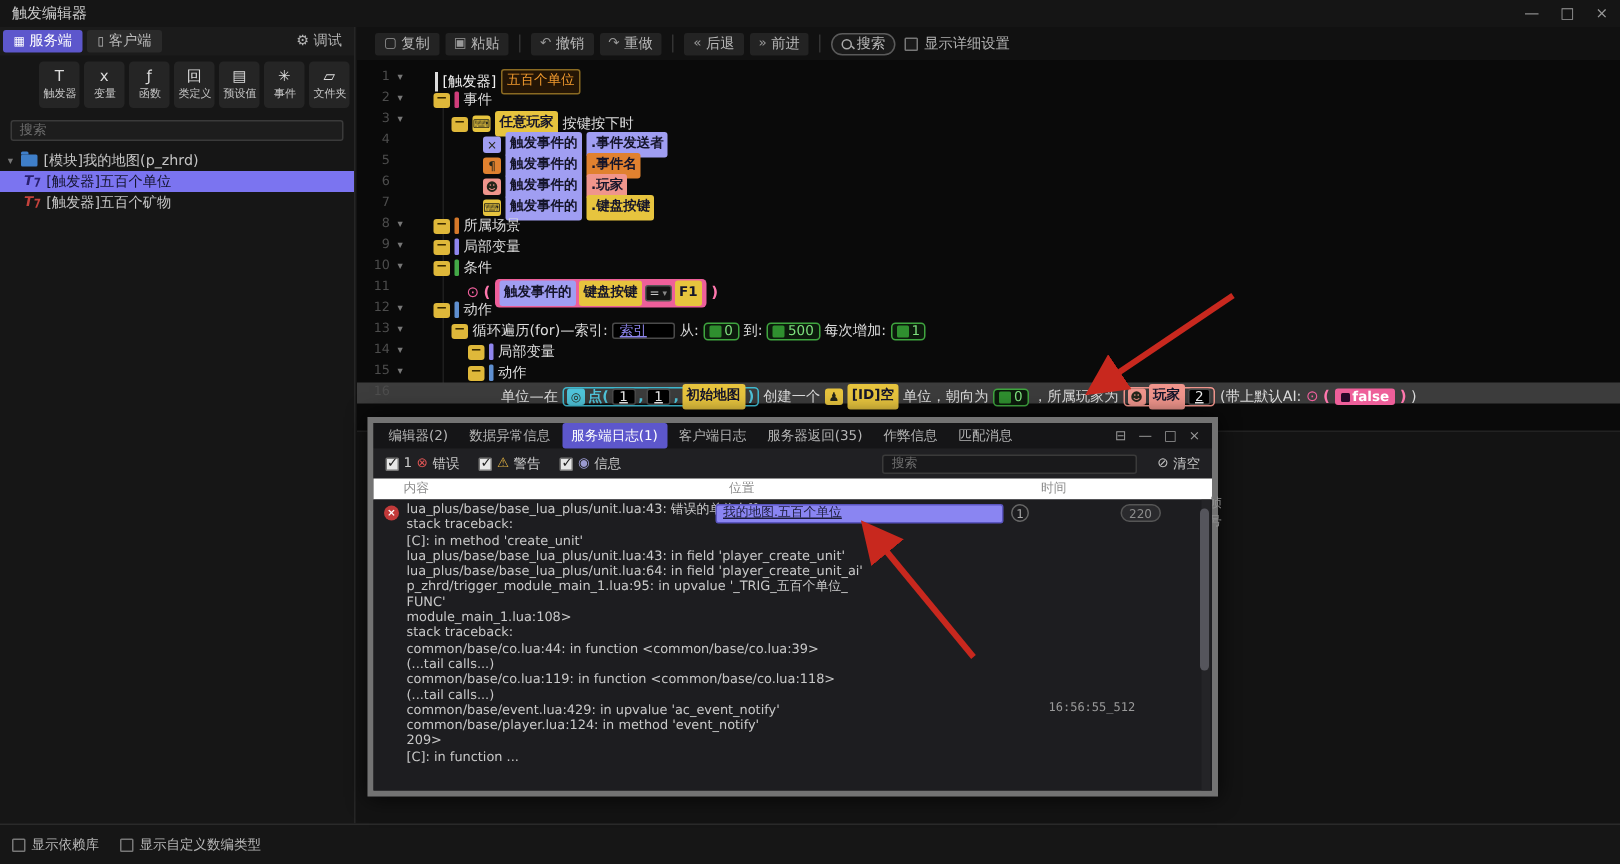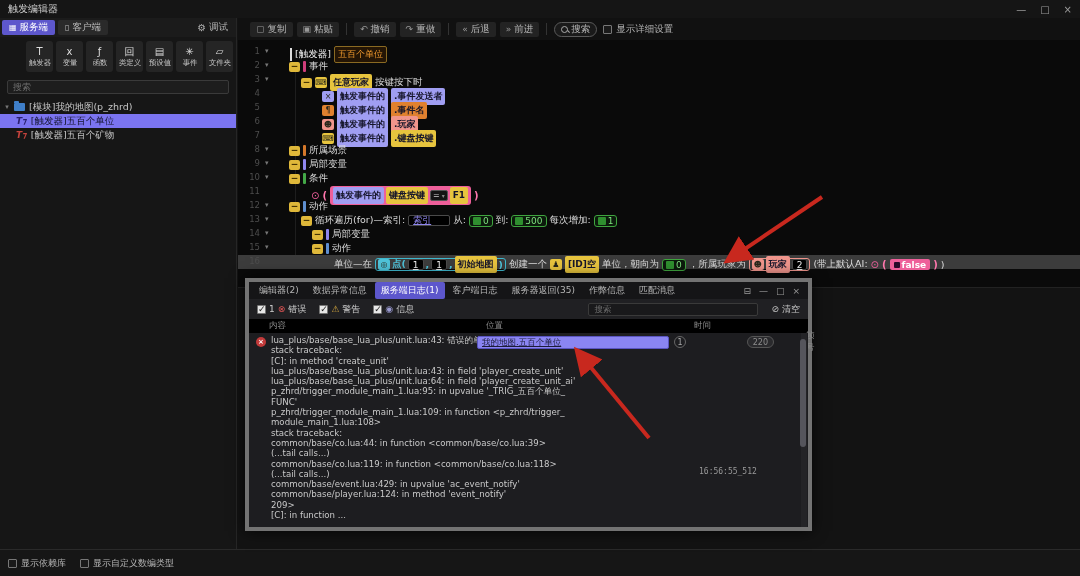--- a/index.html
+++ b/index.html
@@ -105,21 +105,21 @@
   .lp-winicons span{cursor:pointer;}
   .lp-filters{height:20px;background:#202023;display:flex;align-items:center;padding:0 8px;gap:5px;font-size:9px;color:#ccc;}
   .lp-filter{display:flex;align-items:center;gap:3px;margin-right:8px;cursor:pointer;}
   .fic-error{color:#e05555;font-size:9px;}
   .fic-warn{color:#e0b040;font-size:9px;}
   .fic-info{color:#9a9ad0;font-size:9px;}
   .lp-search{margin-left:auto;width:170px;height:13px;background:#19191b;border:1px solid #3a3a3a;border-radius:2px;display:flex;align-items:center;padding:0 5px;}
   .lp-search input{background:transparent;border:none;outline:none;color:#aaa;font-size:8.5px;width:100%;padding:0;}
   .lp-search input::placeholder{color:#6e6e6e;}
   .lp-clear{display:flex;align-items:center;gap:3px;margin-left:8px;font-size:9px;color:#c5c5c5;cursor:pointer;}
-  .lp-header{height:14px;background:#000000;display:flex;align-items:center;font-size:8.5px;color:#8d8d8d;position:relative;}
+  .lp-header{height:14px;background:#ffffff;display:flex;align-items:center;font-size:8.5px;color:#8d8d8d;position:relative;}
   .lp-header span{position:absolute;}
   .lp-body{position:absolute;top:51px;left:0;right:0;bottom:0;background:#1d1d20;overflow:hidden;}
   .err-ic{position:absolute;left:7px;top:4px;width:10px;height:10px;border-radius:50%;background:#c23a3a;color:#fff;font-size:7px;line-height:10px;text-align:center;font-weight:bold;}
   .log-lines{position:absolute;left:22px;top:2px;width:430px;font-family:"DejaVu Sans Mono",monospace;font-size:8.6px;line-height:10.3px;color:#c9c9c9;}
   .loc-badge{position:absolute;left:228px;top:3px;width:192px;height:13px;background:#8a85f2;border:1px solid #5a55c0;border-radius:2px;color:#1c1c3a;font-size:8.5px;line-height:11px;padding:0 4px;text-decoration:underline;cursor:pointer;white-space:nowrap;overflow:hidden;}
   .loc-count{position:absolute;left:425px;top:3px;width:12px;height:12px;border:1px solid #666;border-radius:50%;color:#aaa;font-size:8px;line-height:11px;text-align:center;}
   .frame-pill{position:absolute;right:34px;top:3px;height:12px;padding:0 5px;border:1px solid #555;border-radius:7px;background:#2a2a2d;color:#8d8d8d;font-size:8px;line-height:11px;}
   .log-time{position:absolute;left:450px;top:134px;font-size:8px;color:#9a9a9a;font-family:"DejaVu Sans Mono",monospace;}
   .lp-scroll{position:absolute;right:1px;top:0;bottom:0;width:6px;background:#242427;}
   .lp-thumb{position:absolute;right:1px;top:6px;width:6px;height:108px;background:#55555c;border-radius:3px;cursor:grab;}
@@ -498,21 +498,20 @@
     <div class="lp-body">
       <div class="err-ic">×</div>
       <div class="log-lines" id="log-lines">
           <div>lua_plus/base/base_lua_plus/unit.lua:43: 错误的单位名[].</div>
           <div>stack traceback:</div>
           <div>[C]: in method 'create_unit'</div>
           <div>lua_plus/base/base_lua_plus/unit.lua:43: in field 'player_create_unit'</div>
           <div>lua_plus/base/base_lua_plus/unit.lua:64: in field 'player_create_unit_ai'</div>
           <div>p_zhrd/trigger_module_main_1.lua:95: in upvalue '_TRIG_五百个单位_</div>
           <div>FUNC'</div>
-          <div>p_zhrd/trigger_module_main_1.lua:109: in function &lt;p_zhrd/trigger_</div>
           <div>module_main_1.lua:108&gt;</div>
           <div>stack traceback:</div>
           <div>common/base/co.lua:44: in function &lt;common/base/co.lua:39&gt;</div>
           <div>(...tail calls...)</div>
           <div>common/base/co.lua:119: in function &lt;common/base/co.lua:118&gt;</div>
           <div>(...tail calls...)</div>
           <div>common/base/event.lua:429: in upvalue 'ac_event_notify'</div>
           <div>common/base/player.lua:124: in method 'event_notify'</div>
           <div>209&gt;</div>
           <div>[C]: in function ...</div>

